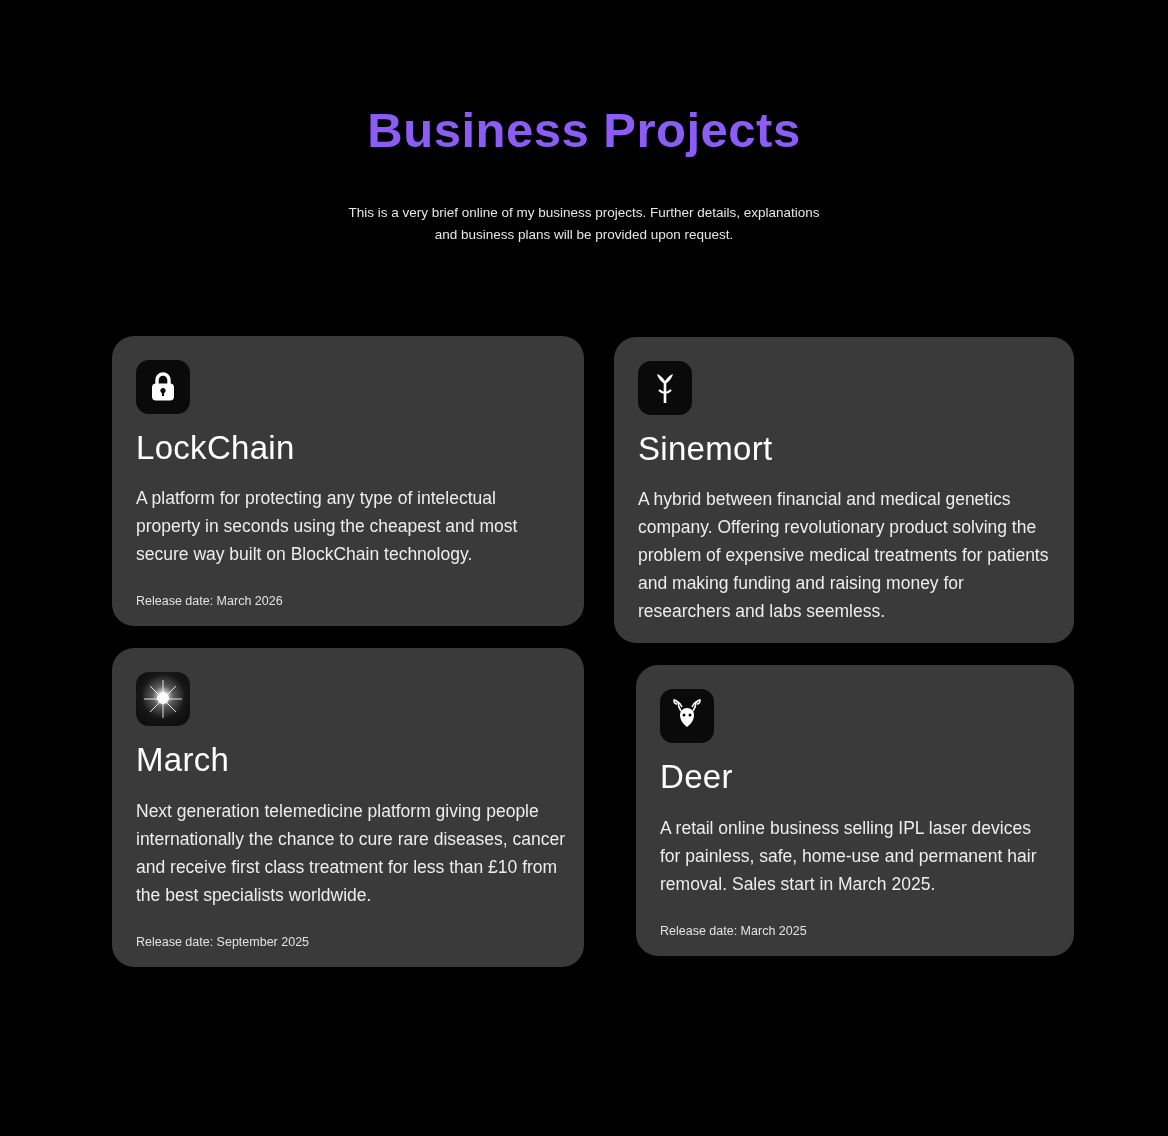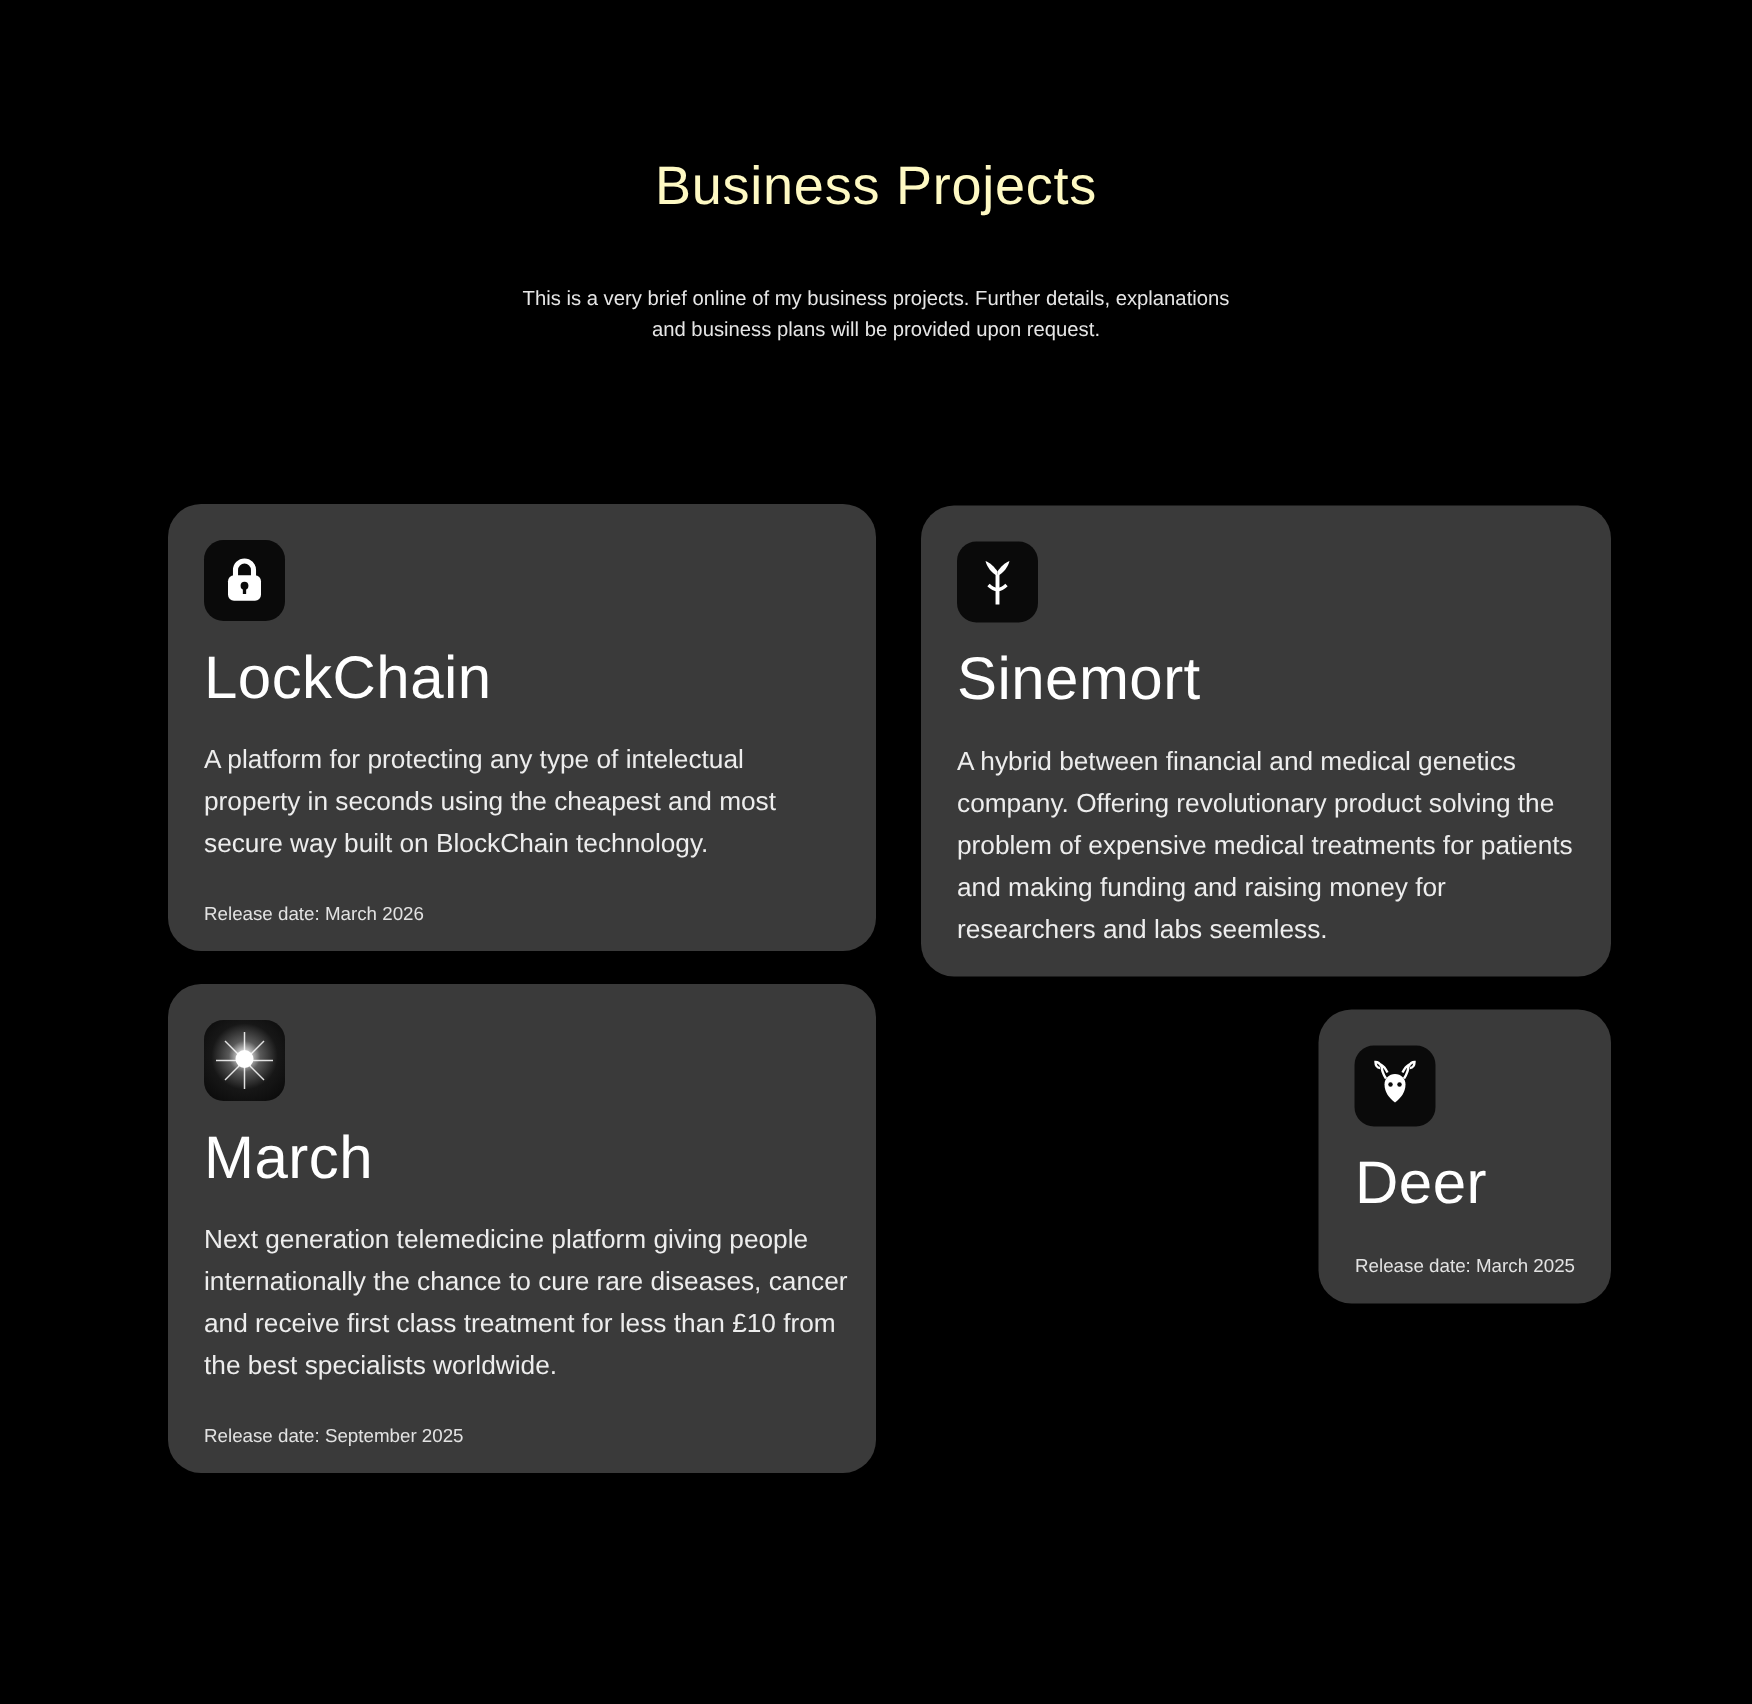--- a/index.html
+++ b/index.html
@@ -14,23 +14,23 @@
     position: relative;
     width: 1168px;
     height: 1136px;
     background: #000;
   }
   .header {
     padding-top: 104px;
     text-align: center;
   }
   .page-title {
-    font-size: 36px;
-    font-weight: 400;
-    color: #fef9c3;
+    font-size: 49px;
+    font-weight: 700;
+    color: #8b5cf6;
     letter-spacing: 0.5px;
     line-height: 1.1;
   }
   .page-subtitle {
     margin: 44px auto 0;
     width: 480px;
     font-size: 13.5px;
     line-height: 1.62;
     color: #e6e6e6;
     font-weight: 400;
@@ -69,21 +69,21 @@
     align-items: center;
     justify-content: center;
     margin-bottom: 16px;
     overflow: hidden;
   }
   .icon-box svg { display: block; }
   .icon-glow {
     background: radial-gradient(circle at 50% 45%, #ffffff 0%, #cfcfcf 10%, #5a5a5a 26%, #171717 55%, #070707 100%);
   }
   .card-title {
-    font-size: 40px;
+    font-size: 33px;
     font-weight: 400;
     color: #ffffff;
     line-height: 1.1;
     margin-bottom: 18px;
     letter-spacing: 0.3px;
   }
   .card-desc {
     font-size: 17.5px;
     line-height: 1.6;
     color: #ededed;
@@ -170,19 +170,20 @@
         <div class="icon-box">
           <svg width="32" height="36" viewBox="0 0 32 36" aria-hidden="true">
             <path d="M10 13c-2-3-3-6-3-9 2 1 3 3 4 5M6 6C4 6 3 4 3 2c2 0 3 1 4 3" fill="none" stroke="#ffffff" stroke-width="1.6"></path>
             <path d="M22 13c2-3 3-6 3-9-2 1-3 3-4 5M26 6c2 0 3-2 3-4-2 0-3 1-4 3" fill="none" stroke="#ffffff" stroke-width="1.6"></path>
             <path d="M16 10c4 0 7 3 7 7 0 5-3 9-7 12-4-3-7-7-7-12 0-4 3-7 7-7z" fill="#ffffff"></path>
             <circle cx="13" cy="17" r="1.5" fill="#0a0a0a"></circle>
             <circle cx="19" cy="17" r="1.5" fill="#0a0a0a"></circle>
           </svg>
         </div>
         <div class="card-title">Deer</div>
+        <div class="card-desc">A retail online business selling IPL laser devices for painless, safe, home-use and permanent hair removal. Sales start in March 2025.</div>
         <div class="card-release">Release date: March 2025</div>
       </div>
 
     </div>
 
   </div>
 </div>
 
 </body></html>

